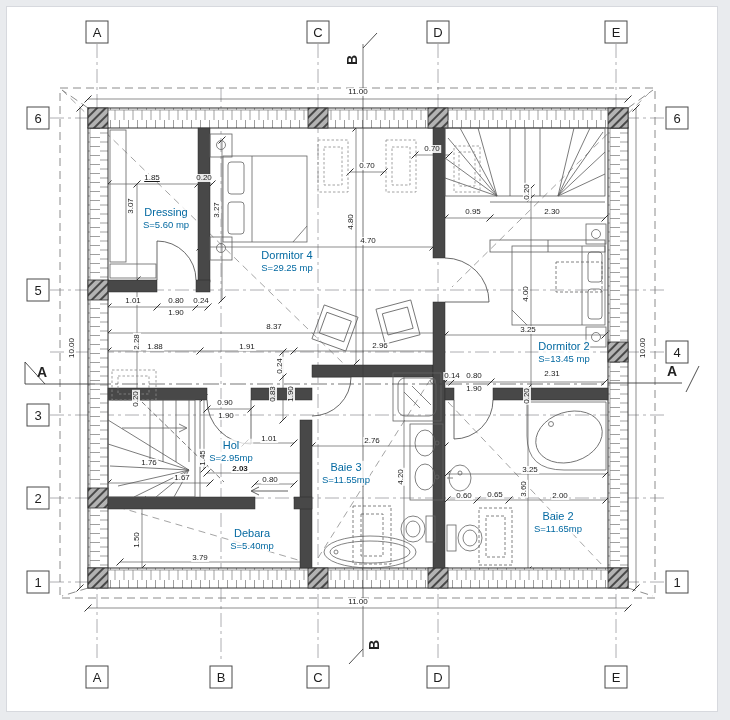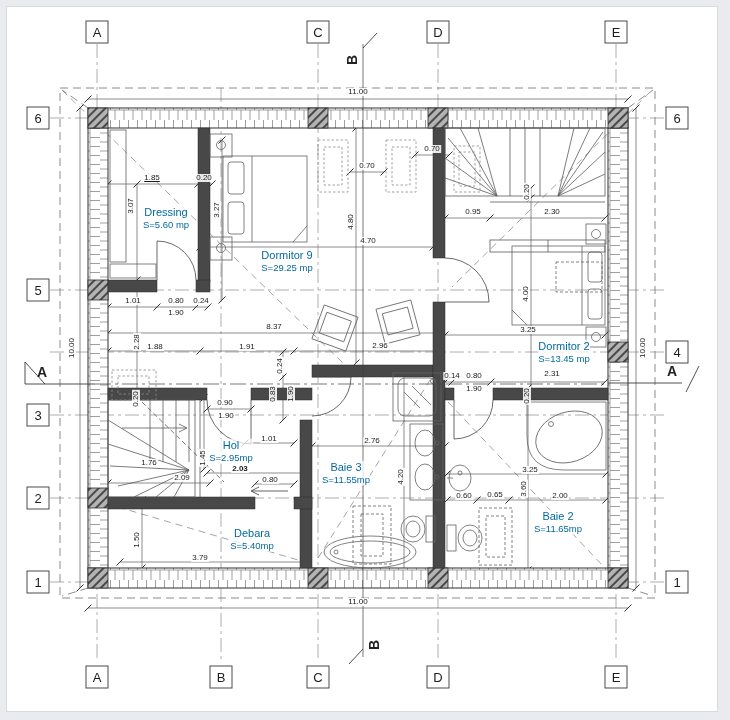--- a/index.html
+++ b/index.html
@@ -307,39 +307,39 @@
       <div class="dim" style="left: 380px; top: 346px;">2.96</div>
       <div class="dim" style="left: 274px; top: 327px;">8.37</div>
       <div class="dim rot" style="left: 280px; top: 366px;">0.24</div>
       <div class="dim rot" style="left: 273px; top: 394px;">0.83</div>
       <div class="dim rot" style="left: 291px; top: 394px;">1.90</div>
       <div class="dim" style="left: 225px; top: 403px;">0.90</div>
       <div class="dim" style="left: 226px; top: 416px;">1.90</div>
       <div class="dim rot" style="left: 136px; top: 399px;">0.20</div>
       <div class="dim rot" style="left: 203px; top: 458px;">1.45</div>
       <div class="dim" style="left: 149px; top: 463px;">1.76</div>
-      <div class="dim" style="left: 182px; top: 478px;">2.09</div>
+      <div class="dim" style="left: 182px; top: 478px;">1.67</div>
       <div class="dim" style="left: 269px; top: 439px;">1.01</div>
       <div class="dim" style="left: 240px; top: 469px; font-weight: bold;">2.03</div>
       <div class="dim" style="left: 270px; top: 480px;">0.80</div>
       <div class="dim" style="left: 372px; top: 441px;">2.76</div>
       <div class="dim rot" style="left: 401px; top: 477px;">4.20</div>
       <div class="dim rot" style="left: 137px; top: 540px;">1.50</div>
       <div class="dim" style="left: 200px; top: 558px; text-align: right;">3.79</div>
       <div class="dim" style="left: 530px; top: 470px;">3.25</div>
       <div class="dim rot" style="left: 524px; top: 489px;">3.60</div>
       <div class="dim" style="left: 464px; top: 496px;">0.60</div>
       <div class="dim" style="left: 495px; top: 495px; text-align: center;">0.65</div>
       <div class="dim" style="left: 560px; top: 496px;">2.00</div>
       <div class="room" style="left: 166px; top: 218px;">
         <span class="nm">Dressing</span>
         <span class="ar">S=5.60 mp</span>
       </div>
       <div class="room" style="left: 287px; top: 261px;">
-        <span class="nm">Dormitor 9</span>
+        <span class="nm">Dormitor 4</span>
         <span class="ar">S=29.25 mp</span>
       </div>
       <div class="room" style="left: 564px; top: 352px;">
         <span class="nm">Dormitor 2</span>
         <span class="ar">S=13.45 mp</span>
       </div>
       <div class="room" style="left: 231px; top: 451px;">
         <span class="nm">Hol</span>
         <span class="ar">S=2.95mp</span>
       </div>

